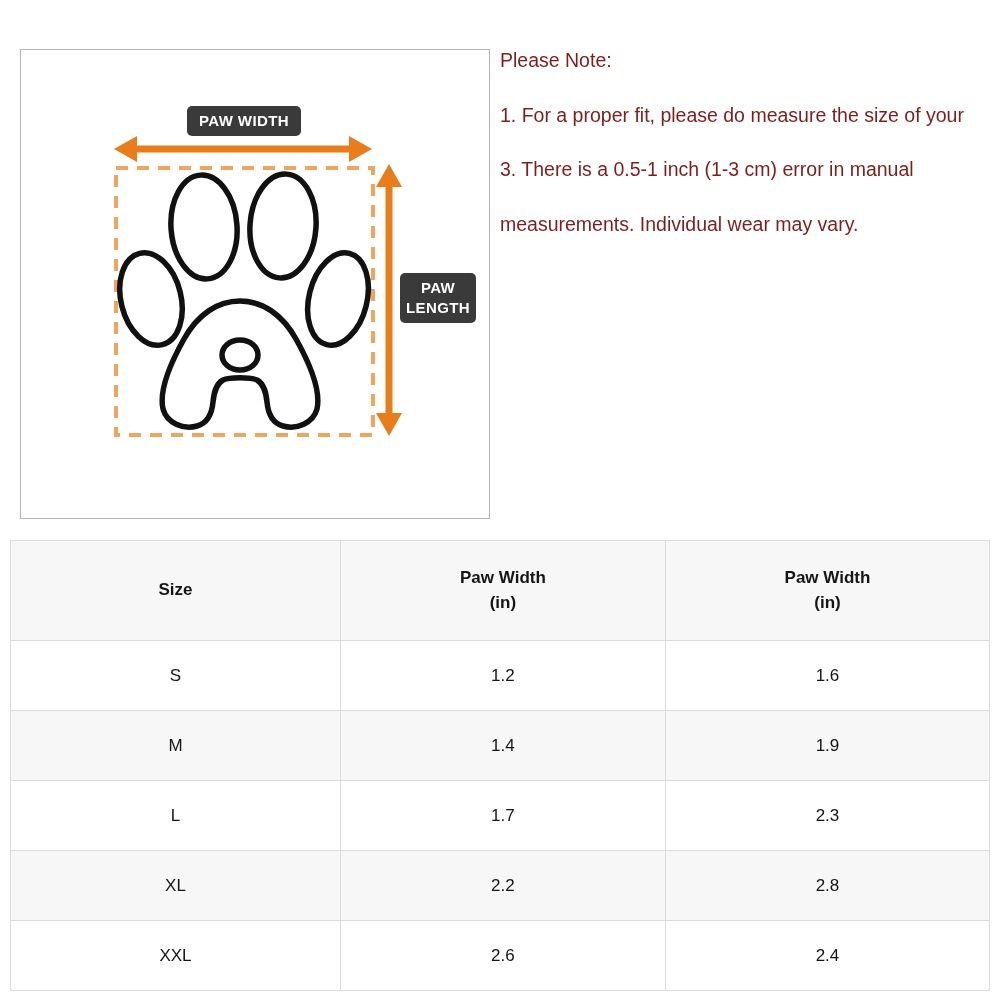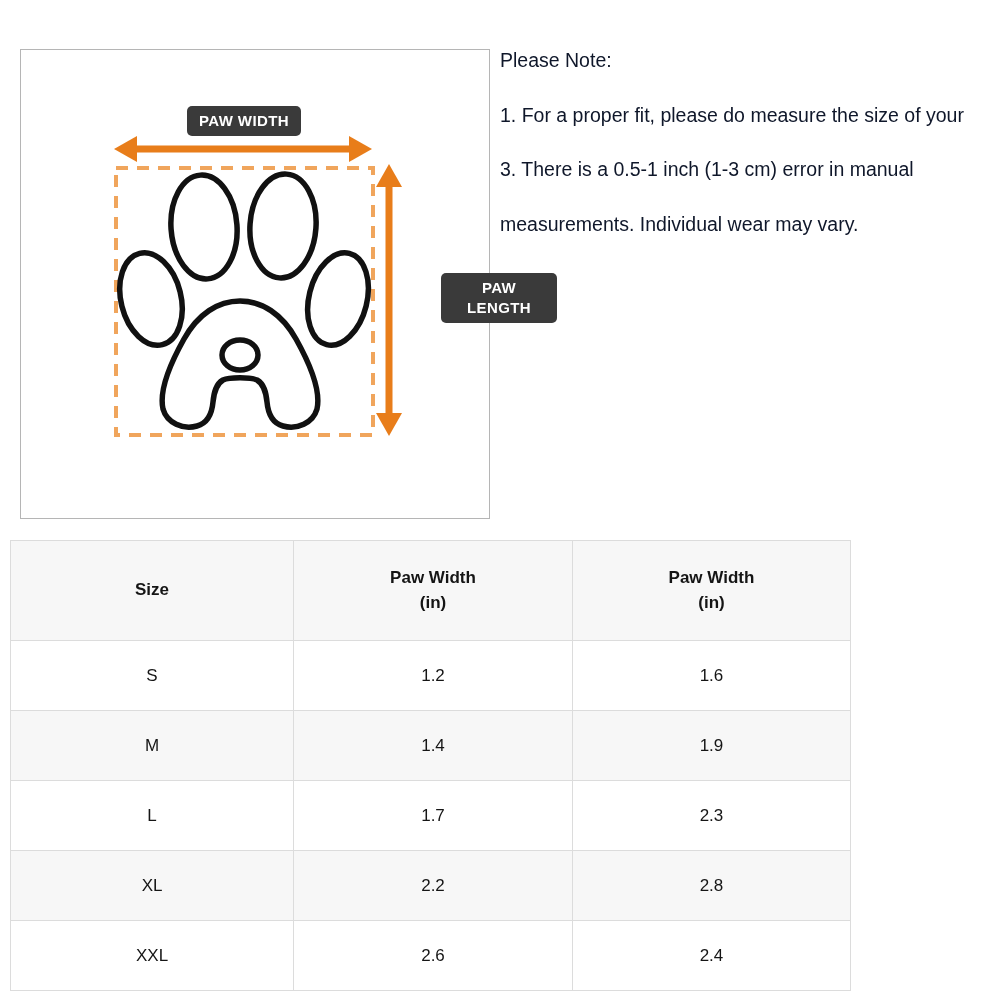--- a/index.html
+++ b/index.html
@@ -29,37 +29,37 @@
     font-weight: bold;
     font-size: 15px;
     letter-spacing: 0.4px;
     border-radius: 5px;
     text-align: center;
     line-height: 20px;
     padding: 5px 12px;
   }
   .measure-label span { display: block; }
   .label-paw-width  { left: 166px; top: 56px; }
-  .label-paw-length { left: 379px; top: 223px; padding: 5px 26px; margin-left: 41px; }
+  .label-paw-length { left: 379px; top: 223px; padding: 5px 6px; }
 
   
   .notes { position: absolute; left: 500px; top: 33px; width: 495px; }
   .note-line {
     height: 54.5px;
     line-height: 54.5px;
     font-size: 19.5px;
     white-space: nowrap;
-    color: #0f172a;
+    color: #7f1d1d;
   }
 
   
   .size-chart {
     position: absolute;
     left: 10px; top: 540px;
-    width: 841px;
+    width: 980px;
     border-collapse: collapse;
     table-layout: fixed;
   }
   .size-chart th, .size-chart td {
     border: 1px solid #dcdcdc;
     text-align: center;
     vertical-align: middle;
     font-size: 17px;
     color: #151515;
   }

